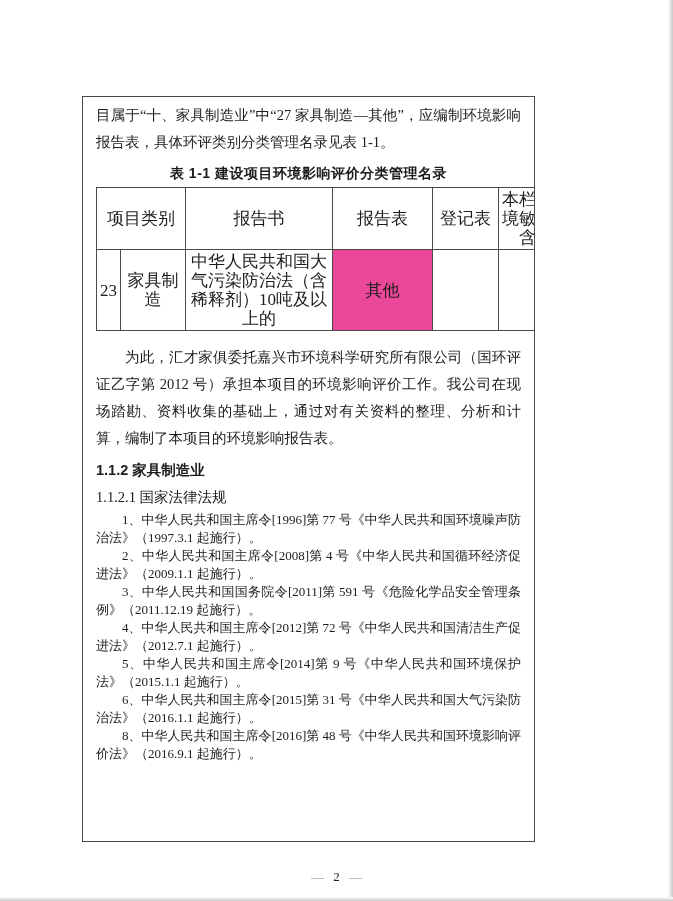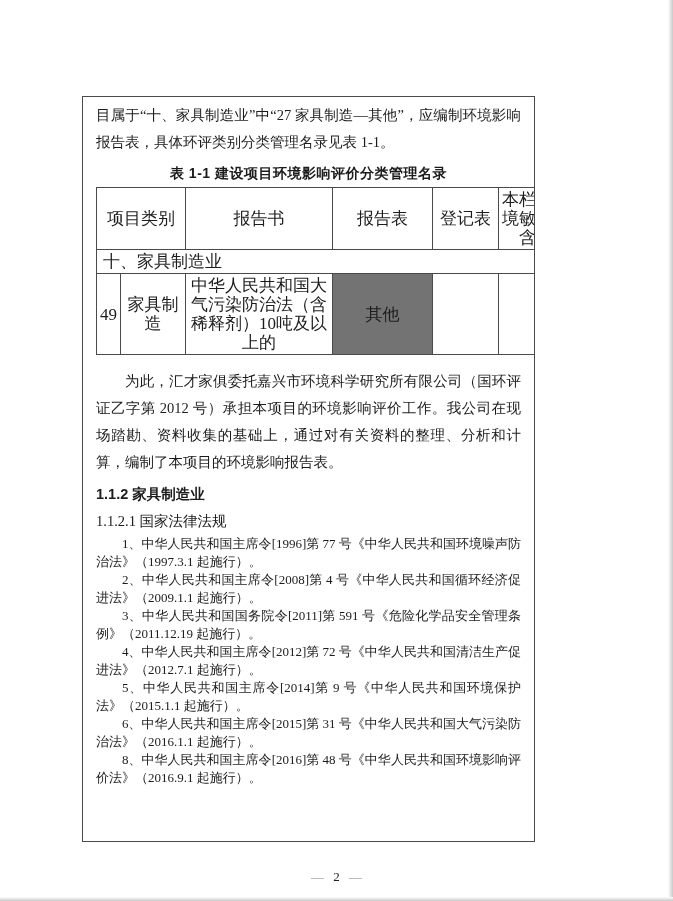--- a/index.html
+++ b/index.html
@@ -119,28 +119,25 @@
         <col style="width:75px">
     </colgroup>
     <tbody>
       <tr class="head-row">
         <td colspan="2">项目类别</td>
         <td>报告书</td>
         <td>报告表</td>
         <td>登记表</td>
         <td>本栏目环境敏感区含义</td>
       </tr>
-      <tr class="section-row">
-        <td colspan="6">十、家具制造业</td>
-      </tr>
       <tr class="data-row">
-        <td>49</td>
+        <td>23</td>
         <td>家具制造</td>
         <td class="report-book-cell">中华人民共和国大气污染防治法（含稀释剂）10吨及以上的</td>
-        <td style="background: #737373;">其他</td>
+        <td style="background: #ec4899;">其他</td>
         <td></td>
         <td></td>
       </tr>
     </tbody>
   </table>
 
   <p class="body-text indent">为此，汇才家俱委托嘉兴市环境科学研究所有限公司（国环评证乙字第 2012 号）承担本项目的环境影响评价工作。我公司在现场踏勘、资料收集的基础上，通过对有关资料的整理、分析和计算，编制了本项目的环境影响报告表。</p>
 
   <p class="h-bold">1.1.2 家具制造业</p>
   <p class="h-plain">1.1.2.1 国家法律法规</p>

